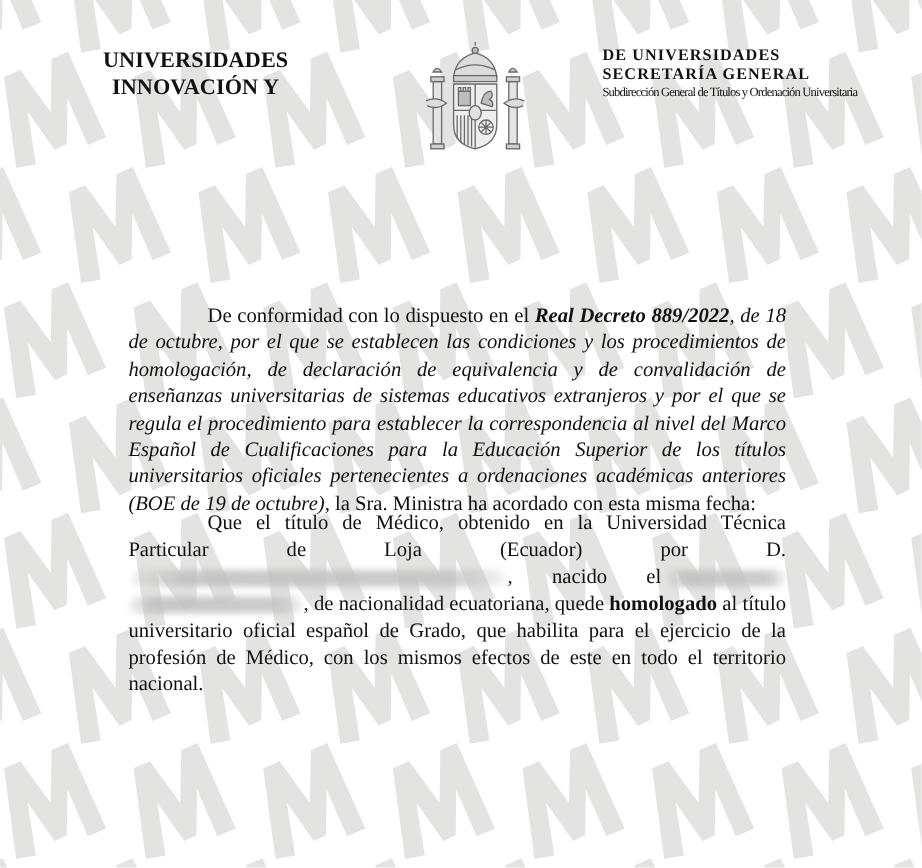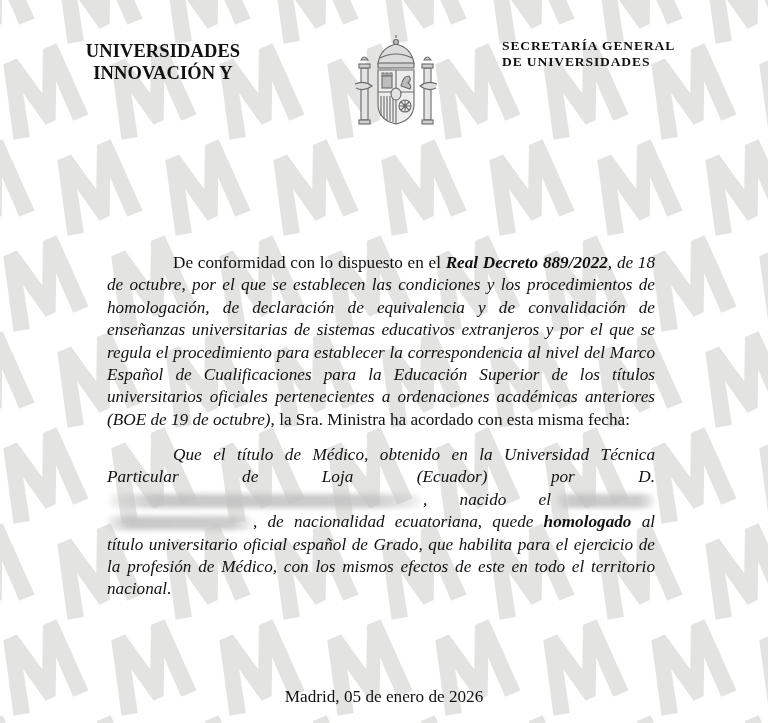--- a/index.html
+++ b/index.html
@@ -26,21 +26,21 @@
 
     .header-right { position: absolute; left: 502px; top: 38px; width: 260px; }
     .header-right .sec { font-weight: bold; font-size: 13.5px; line-height: 16px; letter-spacing: 0.9px; }
     .header-right .sub { font-size: 10.5px; line-height: 14px; letter-spacing: -0.7px; margin-top: 1px; white-space: nowrap; }
 
     .body-text {
       position: absolute; left: 107px; width: 548px;
       font-size: 17.2px; line-height: 22.4px; text-align: justify;
     }
     .p1 { top: 252px; }
-    .p2 { top: 444px; font-style: italic; }
+    .p2 { top: 425px; }
     .p3 { top: 578px; }
     .indent { display: inline-block; width: 66px; }
     .it { font-style: italic; }
     .bi { font-style: italic; font-weight: bold; }
     .b { font-weight: bold; }
 
     .redact {
       display: inline-block; vertical-align: middle;
       height: 14px; border-radius: 7px;
       background: linear-gradient(90deg, rgba(200,200,200,0.2), rgba(190,190,190,0.85) 15%, rgba(195,195,195,0.85) 85%, rgba(200,200,200,0.2));
@@ -460,23 +460,23 @@
       <rect x="9" y="86" width="11" height="4" fill="#cfcfcf"></rect>
       <rect x="72" y="86" width="11" height="4" fill="#cfcfcf"></rect>
       <path d="M11 26 q3 -6 7 0 z M74 26 q3 -6 7 0 z" fill="#cfcfcf"></path>
 
       <path d="M5 50 Q14 46 22 52 Q14 58 6 54" fill="#dddddd"></path>
       <path d="M87 50 Q78 46 70 52 Q78 58 86 54" fill="#dddddd"></path>
     </svg>
   </div>
 
   <div class="header-right">
+    <div class="sec">DE UNIVERSIDADES</div>
     <div class="sec">SECRETARÍA GENERAL</div>
-    <div class="sec">DE UNIVERSIDADES</div>
+    <div class="sub">Subdirección General de Títulos y Ordenación Universitaria</div>
   </div>
 
   <p class="body-text p1"><span class="indent"></span><span>De conformidad con lo dispuesto en el </span><span class="bi">Real Decreto 889/2022</span><span class="it">, de 18 de octubre, por el que se establecen las condiciones y los procedimientos de homologación, de declaración de equivalencia y de convalidación de enseñanzas universitarias de sistemas educativos extranjeros y por el que se regula el procedimiento para establecer la correspondencia al nivel del Marco Español de Cualificaciones para la Educación Superior de los títulos universitarios oficiales pertenecientes a ordenaciones académicas anteriores (BOE de 19 de octubre)</span><span>, la Sra. Ministra ha acordado con esta misma fecha:</span></p>
 
   <p class="body-text p2"><span class="indent"></span><span>Que el título de Médico, obtenido en la Universidad Técnica Particular de Loja (Ecuador) por D.</span><span class="redact redact-name"></span><span>, nacido el</span><span class="redact redact-date-a"></span> <span class="redact redact-date-b"></span><span>, de nacionalidad ecuatoriana, quede </span><span class="b">homologado</span><span> al título universitario oficial español de Grado, que habilita para el ejercicio de la profesión de Médico, con los mismos efectos de este en todo el territorio nacional.</span></p>
 
 
-  <div class="signature-date">Madrid, 05 de enero de 2026</div>
 </div>
 
 </body></html>

